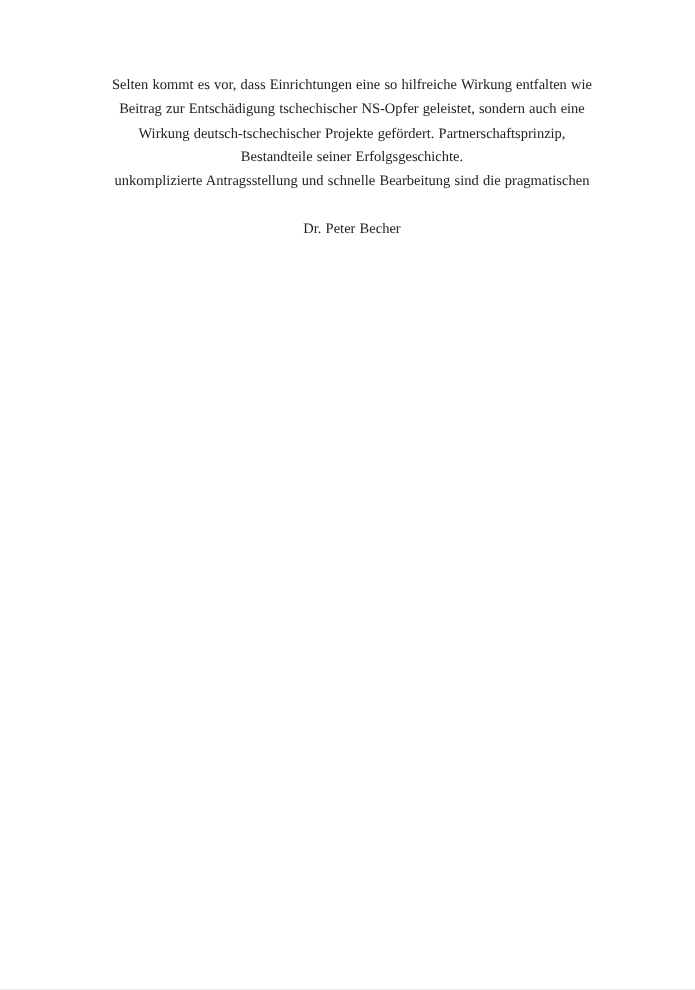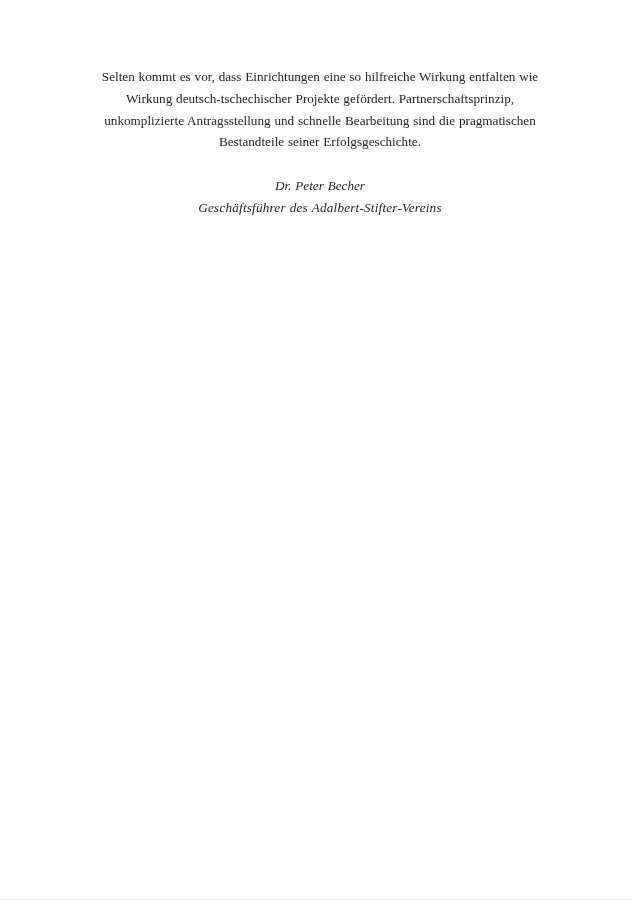--- a/index.html
+++ b/index.html
@@ -23,40 +23,40 @@
     left: 100px;
     top: 66px;
     width: 440px;
     font-size: 13.2px;
     line-height: 21.75px;
     word-spacing: 0.5px;
   }
   .para { margin: 0 0 21.75px 0; padding: 0; }
   .line { white-space: nowrap; text-align: center; }
   .signature { margin-top: 21.75px; }
-  .sig-name { white-space: nowrap; font-style: italic; }
+  .sig-name { white-space: nowrap; }
   .sig-title {
     font-style: italic;
     white-space: nowrap;
     letter-spacing: 0.2px;
   }
 </style>
 </head>
 <body>
 
 <div class="page">
   <div class="textblock">
 
     <div class="para">
       <div class="line">Selten kommt es vor, dass Einrichtungen eine so hilfreiche Wirkung entfalten wie</div>
+      <div class="line">Beitrag zur Entschädigung tschechischer NS-Opfer geleistet, sondern auch eine</div>
       <div class="line">Wirkung deutsch-tschechischer Projekte gefördert. Partnerschaftsprinzip,</div>
+      <div class="line">Bestandteile seiner Erfolgsgeschichte.</div>
       <div class="line">unkomplizierte Antragsstellung und schnelle Bearbeitung sind die pragmatischen</div>
-      <div class="line">Bestandteile seiner Erfolgsgeschichte.</div>
     </div>
 
 
     <div class="signature">
       <div class="line sig-name">Dr. Peter Becher</div>
-      <div class="line sig-title">Geschäftsführer des Adalbert-Stifter-Vereins</div>
     </div>
 
   </div>
 </div>
 
 </body></html>

